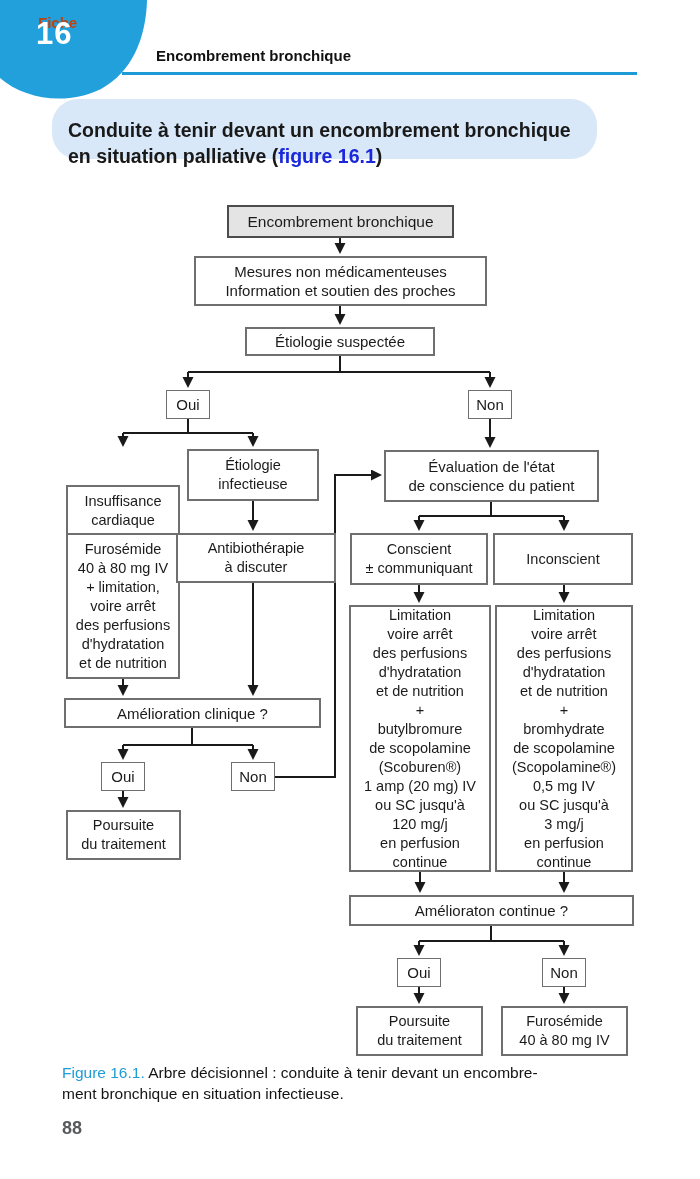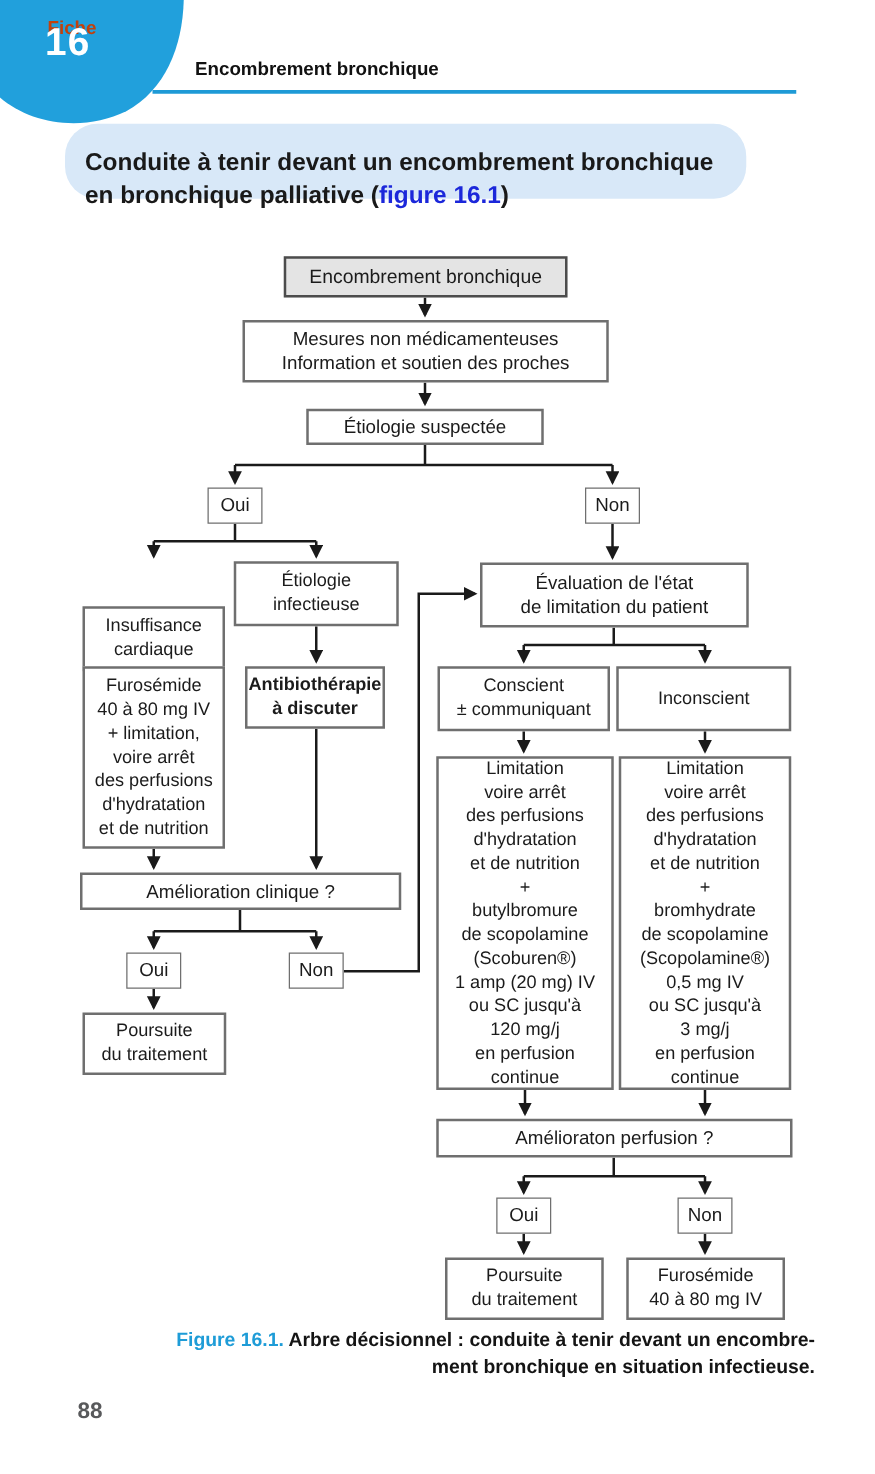--- a/index.html
+++ b/index.html
@@ -25,41 +25,41 @@
   .connectors{position:absolute;left:0;top:0;}
   .node{
     position:absolute;box-sizing:border-box;background:#ffffff;border:2px solid #6f6f6f;
     display:flex;align-items:center;justify-content:center;text-align:center;
     font-size:14.5px;line-height:19px;white-space:pre-line;color:#1b1b1b;
   }
   .node.shaded{background:#e4e4e4;border-color:#4c4c4c;font-size:15.5px;}
   .node.small{border-width:1.5px;font-size:15px;}
   .node.wide{font-size:15px;}
   
-  .caption{position:absolute;left:62px;top:1062px;width:590px;font-size:15.5px;font-weight:bold;line-height:21px;color:#141414;text-align:right;}
+  .caption{position:absolute;left:62px;top:1062px;width:590px;font-size:15.5px;font-weight:normal;line-height:21px;color:#141414;}
   .caption .fig-label{color:#1e9cd7;}
   .folio{position:absolute;left:62px;top:1118px;font-size:18px;font-weight:bold;color:#58595b;}
 </style>
 </head>
 <body>
 
 <div class="page">
 
   <svg class="badge-svg" width="152" height="108" viewBox="0 0 152 108">
     <path d="M0,0 L147,0 C146,38 132,72 101,89 C66,106 24,99 0,78 Z" fill="#21a0dc"></path>
   </svg>
   <div class="badge-label">Fiche</div>
   <div class="badge-number">16</div>
 
   <div class="header-title">Encombrement bronchique</div>
   <div class="header-rule"></div>
 
   <div class="banner">
     <span>Conduite à tenir devant un encombrement bronchique</span><br>
-    <span>en bronchique palliative (</span><span class="fig-link">figure 16.1</span><span>)</span>
+    <span>en situation palliative (</span><span class="fig-link">figure 16.1</span><span>)</span>
   </div>
 
   <div class="chart">
 
     <svg class="connectors" width="700" height="1179" viewBox="0 0 700 1179">
       <defs>
         <marker id="arw" markerUnits="userSpaceOnUse" markerWidth="12" markerHeight="12" refX="9" refY="5.5" orient="auto">
           <path d="M0,0 L11,5.5 L0,11 Z" fill="#1a1a1a"></path>
         </marker>
       </defs>
@@ -103,29 +103,29 @@
     <div class="node wide" style="left:194px;top:256px;width:293px;height:50px;">Mesures non médicamenteuses
 Information et soutien des proches</div>
     <div class="node wide" style="left:245px;top:327px;width:190px;height:29px;text-align:right;">Étiologie suspectée</div>
     <div class="node small" style="left:166px;top:390px;width:44px;height:29px;">Oui</div>
     <div class="node small" style="left:468px;top:390px;width:44px;height:29px;">Non</div>
     <div class="node" style="left:66px;top:449px;width:114px;height:52px;margin-top:36px;">Insuffisance
 cardiaque</div>
     <div class="node" style="left:187px;top:449px;width:132px;height:52px;">Étiologie
 infectieuse</div>
     <div class="node wide" style="left:384px;top:450px;width:215px;height:52px;">Évaluation de l'état
-de limitation du patient</div>
+de conscience du patient</div>
     <div class="node" style="left:66px;top:533px;width:114px;height:146px;">Furosémide
 40 à 80 mg IV
 + limitation,
 voire arrêt
 des perfusions
 d'hydratation
 et de nutrition</div>
-    <div class="node" style="left:196px;top:533px;width:112px;height:50px;font-weight:bold;">Antibiothérapie
+    <div class="node" style="left:176px;top:533px;width:160px;height:50px;">Antibiothérapie
 à discuter</div>
     <div class="node" style="left:350px;top:533px;width:138px;height:52px;">Conscient
 ± communiquant</div>
     <div class="node" style="left:493px;top:533px;width:140px;height:52px;">Inconscient</div>
     <div class="node" style="left:349px;top:605px;width:142px;height:267px;">Limitation
 voire arrêt
 des perfusions
 d'hydratation
 et de nutrition
 +
@@ -149,21 +149,21 @@
 0,5 mg IV
 ou SC jusqu'à
 3 mg/j
 en perfusion
 continue</div>
     <div class="node wide" style="left:64px;top:698px;width:257px;height:30px;">Amélioration clinique ?</div>
     <div class="node small" style="left:101px;top:762px;width:44px;height:29px;">Oui</div>
     <div class="node small" style="left:231px;top:762px;width:44px;height:29px;">Non</div>
     <div class="node" style="left:66px;top:810px;width:115px;height:50px;">Poursuite
 du traitement</div>
-    <div class="node wide" style="left:349px;top:895px;width:285px;height:31px;">Amélioraton perfusion ?</div>
+    <div class="node wide" style="left:349px;top:895px;width:285px;height:31px;">Amélioraton continue ?</div>
     <div class="node small" style="left:397px;top:958px;width:44px;height:29px;">Oui</div>
     <div class="node small" style="left:542px;top:958px;width:44px;height:29px;">Non</div>
     <div class="node" style="left:356px;top:1006px;width:127px;height:50px;">Poursuite
 du traitement</div>
     <div class="node" style="left:501px;top:1006px;width:127px;height:50px;">Furosémide
 40 à 80 mg IV</div>
   </div>
 
   <div class="caption">
     <span class="fig-label">Figure 16.1.</span>

